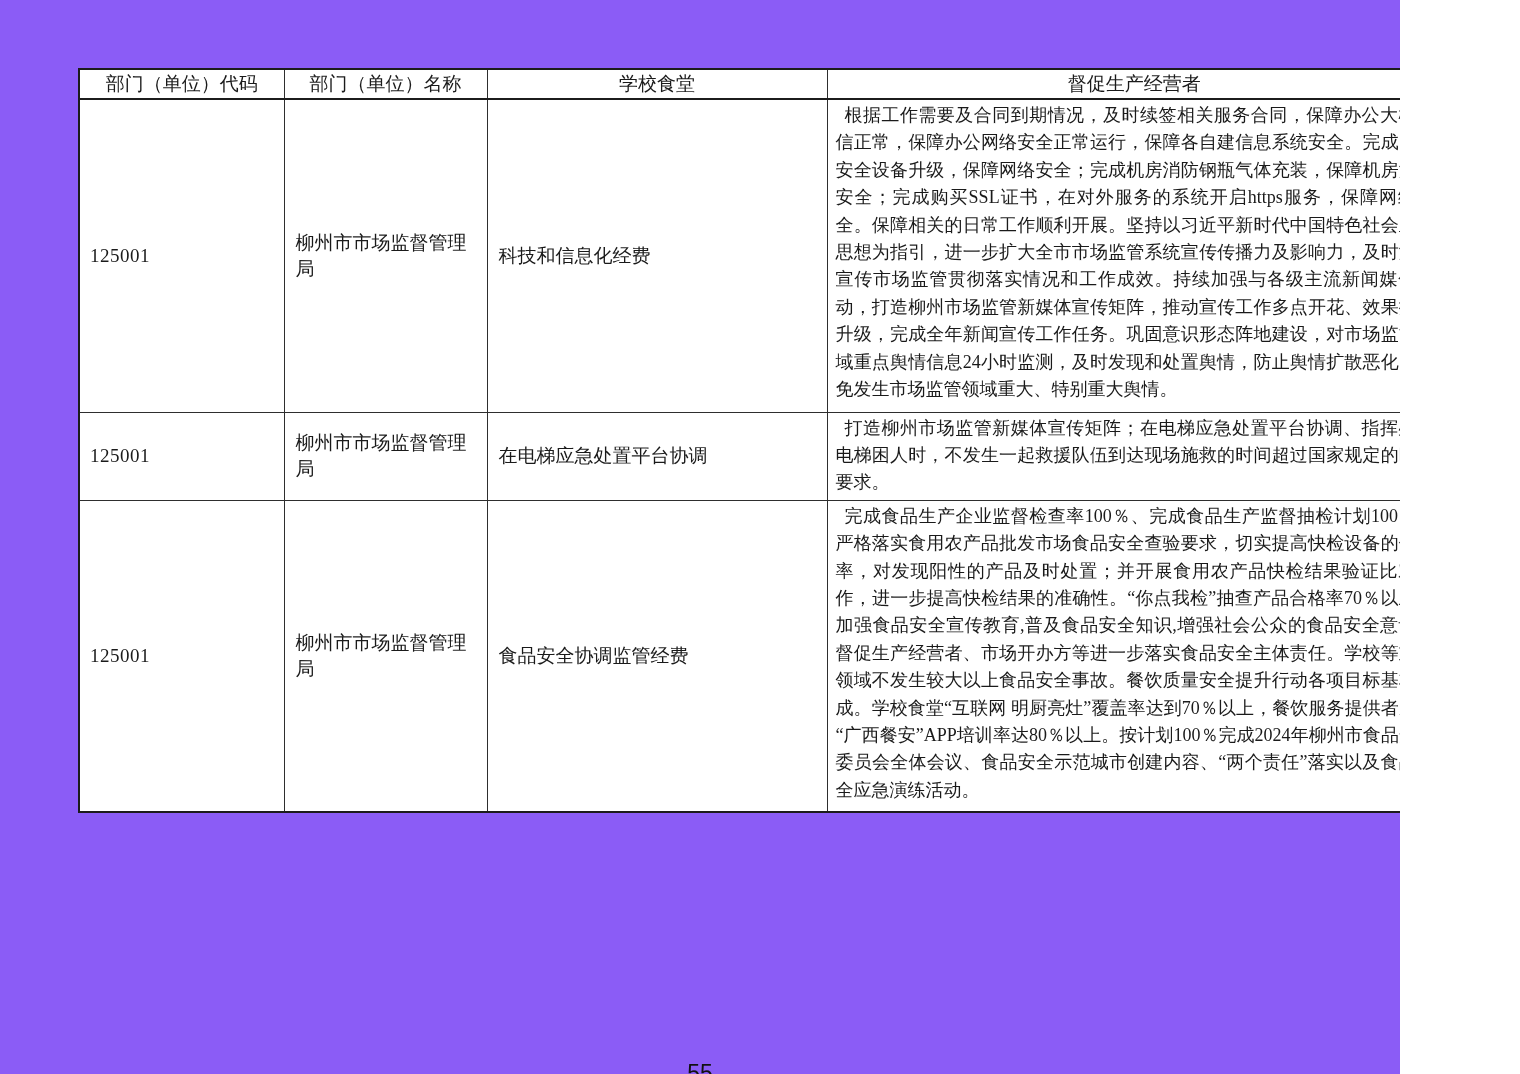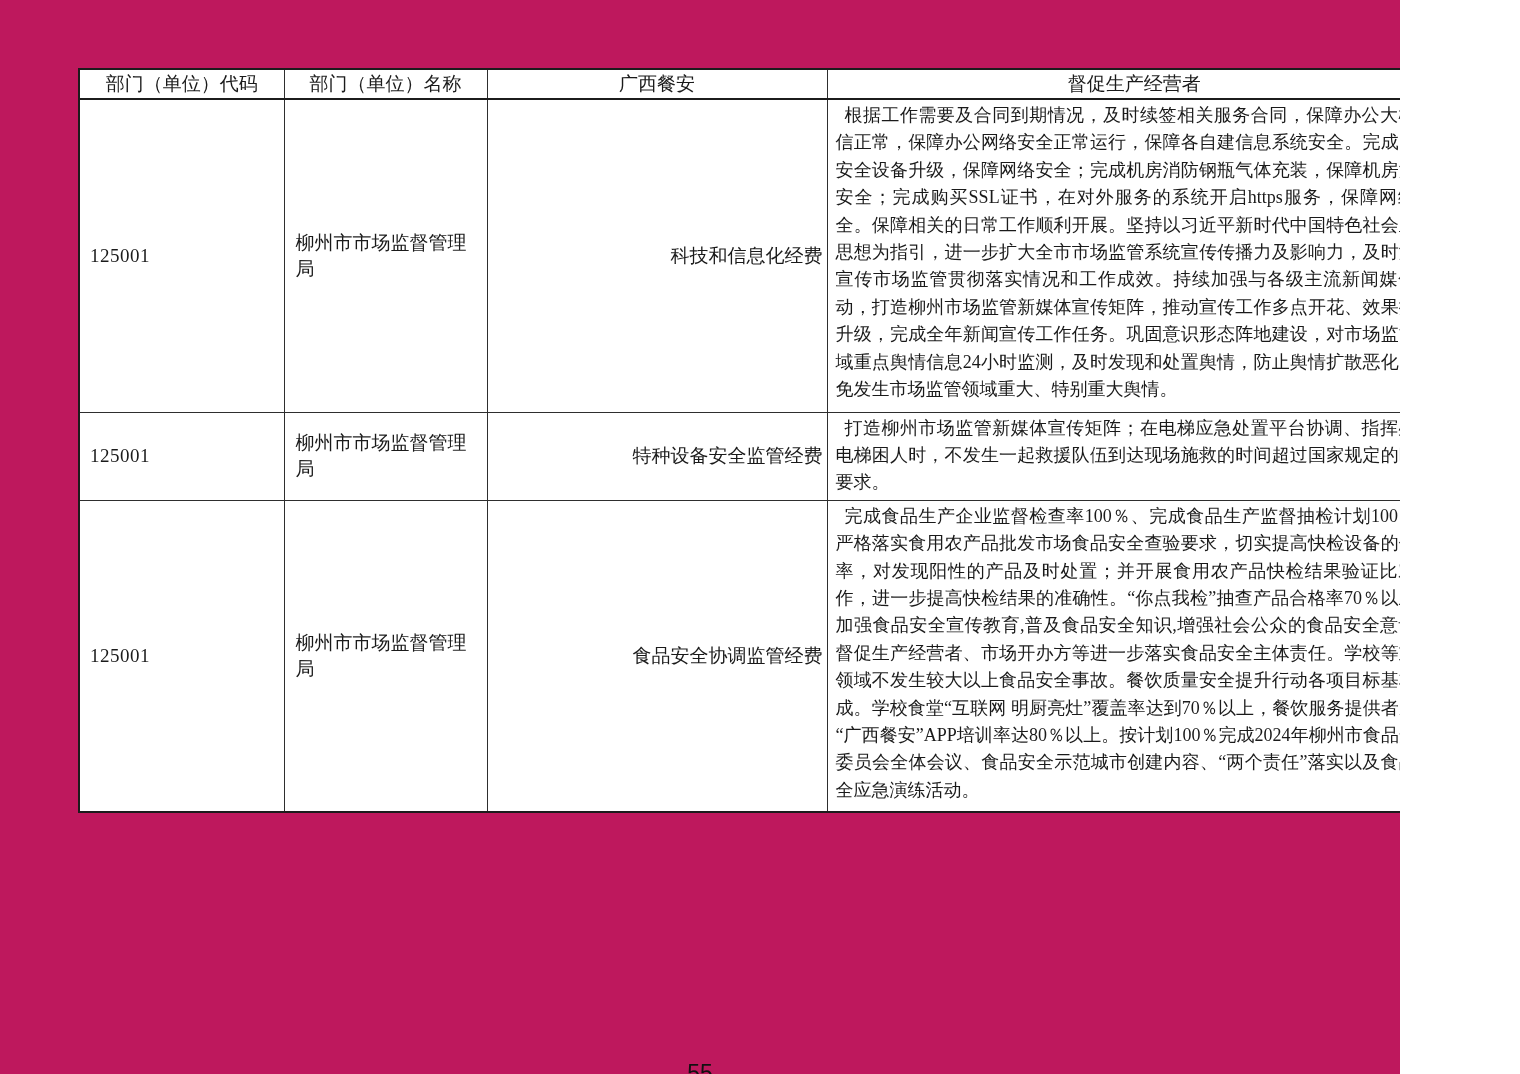--- a/index.html
+++ b/index.html
@@ -4,21 +4,21 @@
 <style>
   html, body {
     margin: 0;
     padding: 0;
     background: #ffffff;
   }
   .page {
     position: relative;
     width: 1400px;
     height: 1074px;
-    background: #be185d;
+    background: #8b5cf6;
     font-family: "Liberation Serif", "DejaVu Serif", serif;
     color: #1a1a1a;
     overflow: hidden;
   }
   table.perf {
     position: absolute;
     left: 78px;
     top: 68px;
     width: 1363px;
     border-collapse: collapse;
@@ -51,21 +51,21 @@
   td.c-dept {
     font-size: 19px;
     vertical-align: middle;
     text-align: left;
     padding: 2px 2px 2px 11px;
     margin-top: 44px;
   }
   td.c-proj {
     font-size: 19px;
     vertical-align: middle;
-    text-align: right;
+    text-align: left;
     padding: 2px 4px 2px 11px;
   }
   td.c-target {
     font-size: 18px;
     line-height: 27.4px;
     vertical-align: top;
     text-align: justify;
     text-justify: inter-character;
     text-indent: 9px;
     padding: 2px 6px 3px 8px;
@@ -91,35 +91,35 @@
     <colgroup>
       <col style="width:205px">
       <col style="width:203px">
       <col style="width:340px">
       <col style="width:615px">
     </colgroup>
     <thead>
       <tr>
         <th>部门（单位）代码</th>
         <th>部门（单位）名称</th>
-        <th>广西餐安</th>
+        <th>学校食堂</th>
         <th>督促生产经营者</th>
       </tr>
     </thead>
     <tbody>
       <tr style="height:313px">
         <td class="c-code">125001</td>
         <td class="c-dept">柳州市市场监督管理局</td>
         <td class="c-proj">科技和信息化经费</td>
         <td class="c-target">根据工作需要及合同到期情况，及时续签相关服务合同，保障办公大楼通信正常，保障办公网络安全正常运行，保障各自建信息系统安全。完成网络安全设备升级，保障网络安全；完成机房消防钢瓶气体充装，保障机房消防安全；完成购买SSL证书，在对外服务的系统开启https服务，保障网络安全。保障相关的日常工作顺利开展。坚持以习近平新时代中国特色社会主义思想为指引，进一步扩大全市市场监管系统宣传传播力及影响力，及时深入宣传市场监管贯彻落实情况和工作成效。持续加强与各级主流新闻媒体联动，打造柳州市场监管新媒体宣传矩阵，推动宣传工作多点开花、效果提档升级，完成全年新闻宣传工作任务。巩固意识形态阵地建设，对市场监管领域重点舆情信息24小时监测，及时发现和处置舆情，防止舆情扩散恶化，避免发生市场监管领域重大、特别重大舆情。</td>
       </tr>
       <tr style="height:82px">
         <td class="c-code">125001</td>
         <td class="c-dept">柳州市市场监督管理局</td>
-        <td class="c-proj">特种设备安全监管经费</td>
+        <td class="c-proj">在电梯应急处置平台协调</td>
         <td class="c-target">打造柳州市场监管新媒体宣传矩阵；在电梯应急处置平台协调、指挥处置电梯困人时，不发生一起救援队伍到达现场施救的时间超过国家规定的时限要求。</td>
       </tr>
       <tr style="height:312px">
         <td class="c-code">125001</td>
         <td class="c-dept">柳州市市场监督管理局</td>
         <td class="c-proj">食品安全协调监管经费</td>
         <td class="c-target">完成食品生产企业监督检查率100％、完成食品生产监督抽检计划100％。严格落实食用农产品批发市场食品安全查验要求，切实提高快检设备的使用率，对发现阳性的产品及时处置；并开展食用农产品快检结果验证比对工作，进一步提高快检结果的准确性。“你点我检”抽查产品合格率70％以上。加强食品安全宣传教育,普及食品安全知识,增强社会公众的食品安全意识，督促生产经营者、市场开办方等进一步落实食品安全主体责任。学校等重点领域不发生较大以上食品安全事故。餐饮质量安全提升行动各项目标基本达成。学校食堂“互联网 明厨亮灶”覆盖率达到70％以上，餐饮服务提供者应用“广西餐安”APP培训率达80％以上。按计划100％完成2024年柳州市食品安全委员会全体会议、食品安全示范城市创建内容、“两个责任”落实以及食品安全应急演练活动。</td>
       </tr>
     </tbody>
   </table>

